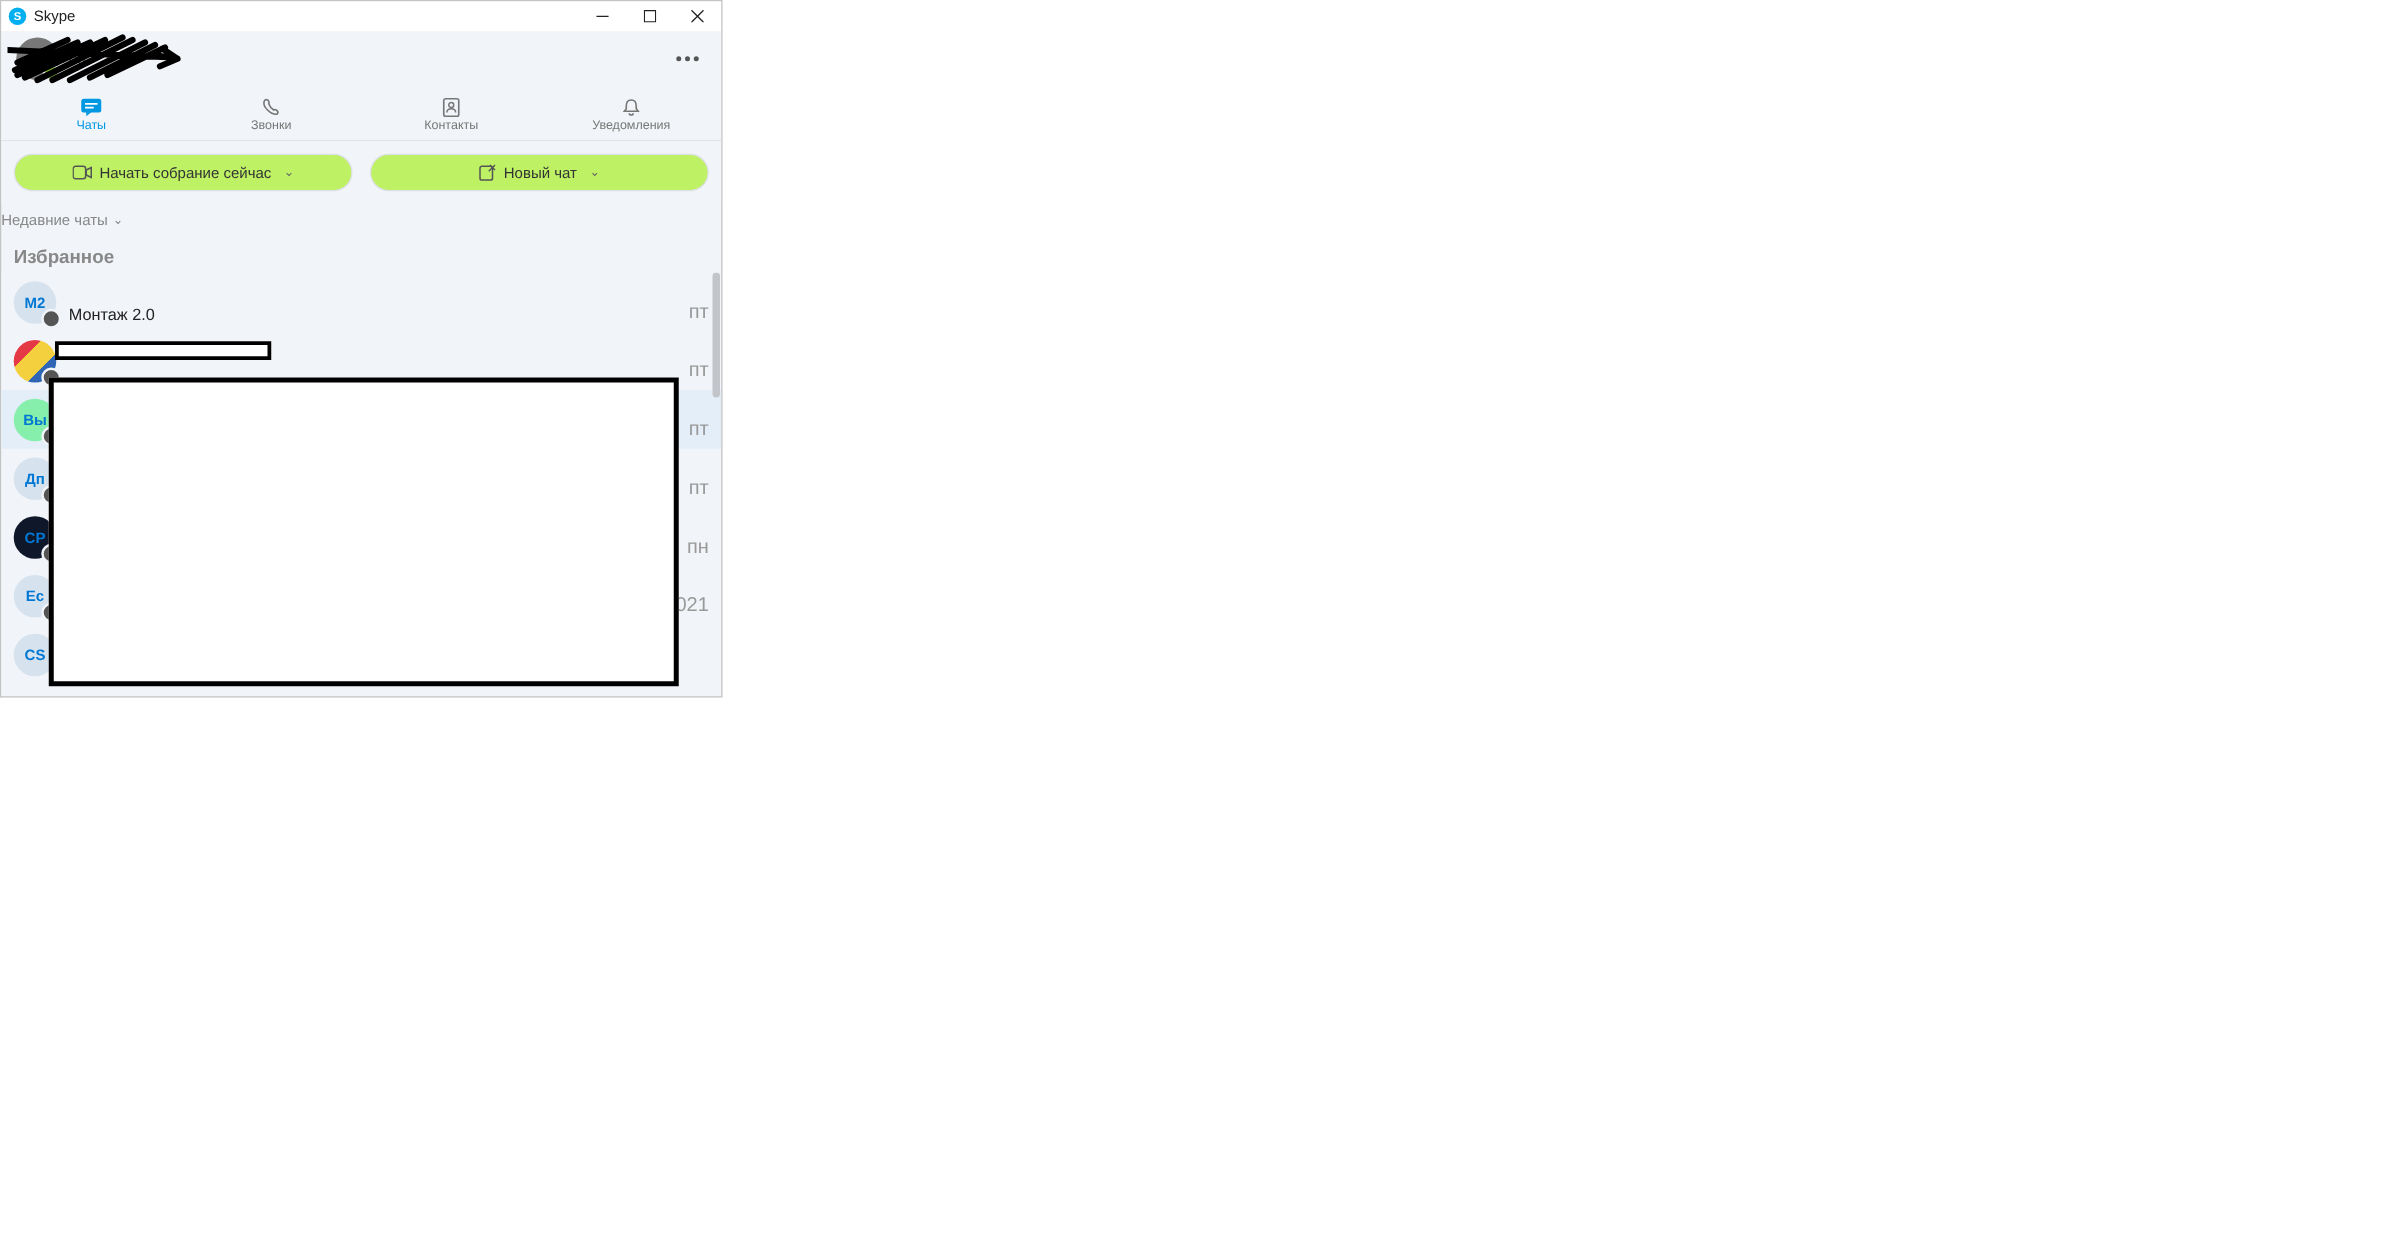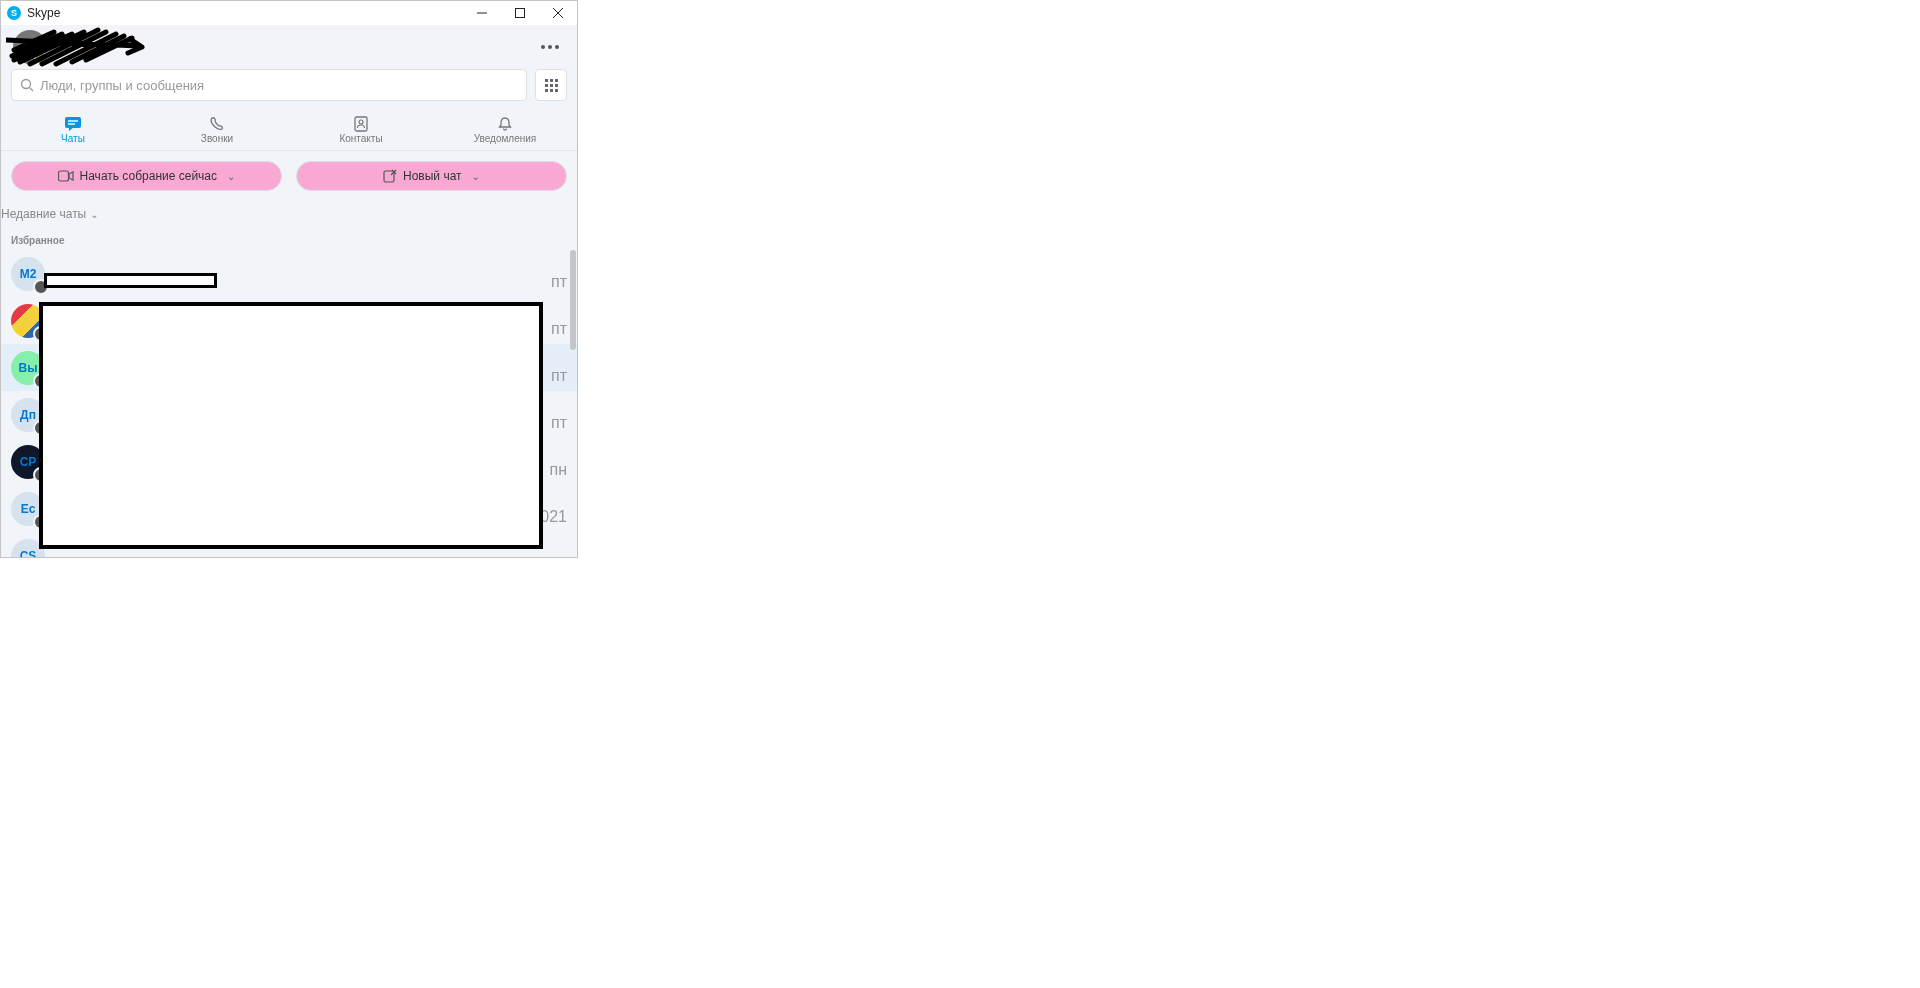--- a/index.html
+++ b/index.html
@@ -34,26 +34,26 @@
 
   
   .tabs{display:flex;border-bottom:1px solid #e1e4e8;background:#f1f4f8;}
   .tab{flex:1;display:flex;flex-direction:column;align-items:center;justify-content:center;padding:8px 0 6px 0;gap:0;color:#777;}
   .tab.active{color:#0098e3;}
   .tab .icon-wrap{height:18px;display:flex;align-items:center;justify-content:center;}
   .tab .label{font-size:10px;}
 
   
   .action-row{display:flex;gap:14px;padding:10px 10px;background:#f1f4f8;}
-  .pill-btn{flex:1;height:30px;background:#f9a8d4;border:1px solid #dcdfe3;border-radius:16px;display:flex;align-items:center;justify-content:center;gap:6px;font-size:12px;color:#333;}
+  .pill-btn{flex:1;height:30px;background:#bef264;border:1px solid #dcdfe3;border-radius:16px;display:flex;align-items:center;justify-content:center;gap:6px;font-size:12px;color:#333;}
   .chev{font-size:10px;color:#666;margin-left:4px;}
 
   
   .recent-head{padding:6px 0;font-size:12px;color:#888;display:flex;align-items:center;gap:4px;}
-  .fav-head{padding:8px 10px 4px 10px;font-size:10px;color:#888;font-weight:600;}
+  .fav-head{padding:8px 10px 4px 10px;font-size:15px;color:#888;font-weight:600;}
 
   
   .chat-wrap{flex:1;position:relative;overflow:hidden;}
   .chat-list{position:absolute;inset:0;overflow:hidden;background:#f1f4f8;}
 
   .chat-item{display:flex;align-items:flex-end;padding:6px 10px;height:47px;position:relative;}
   .chat-item.selected{background:#e4eef8;}
   .chat-avatar{width:34px;height:34px;border-radius:50%;background:#d6e2ee;display:flex;align-items:center;justify-content:center;color:#0078d4;font-size:12px;font-weight:600;flex-shrink:0;position:relative;margin-right:10px;}
   .chat-avatar .subdot{position:absolute;right:-4px;bottom:-4px;width:16px;height:16px;border-radius:50%;background:#555;border:2px solid #f1f4f8;}
   .chat-body{flex:1;overflow:hidden;}
@@ -97,42 +97,20 @@
     <div class="avatar-me"></div>
     <div class="credit">00</div>
     <div class="spacer"></div>
     <div class="more-dots">
       <span></span>
         <span></span>
         <span></span>
     </div>
   </div>
 
-  <div class="search-row">
-    <div class="search-box">
-      <svg width="14" height="14" style="margin-right:6px;">
-          <circle cx="6" cy="6" r="4.5" fill="none" stroke="#999" stroke-width="1.3"></circle>
-          <line x1="9.5" y1="9.5" x2="13" y2="13" stroke="#999" stroke-width="1.3"></line>
-        </svg>
-      <input type="text" placeholder="Люди, группы и сообщения" style="">
-    </div>
-    <div class="dial-btn">
-      <div class="dial-grid">
-          <span></span>
-          <span></span>
-          <span></span>
-          <span></span>
-          <span></span>
-          <span></span>
-          <span></span>
-          <span></span>
-          <span></span>
-        </div>
-    </div>
-  </div>
 
   <div class="tabs">
     <div class="tab active">
       <div class="icon-wrap">
         <svg width="18" height="16">
             <rect x="1" y="1" width="16" height="11" rx="2" fill="#0098e3"></rect>
             <polygon points="5,11 5,15 10,11" fill="#0098e3"></polygon>
             <line x1="4" y1="5" x2="14" y2="5" stroke="#fff" stroke-width="1.4"></line>
             <line x1="4" y1="8" x2="11" y2="8" stroke="#fff" stroke-width="1.4"></line>
           </svg>

